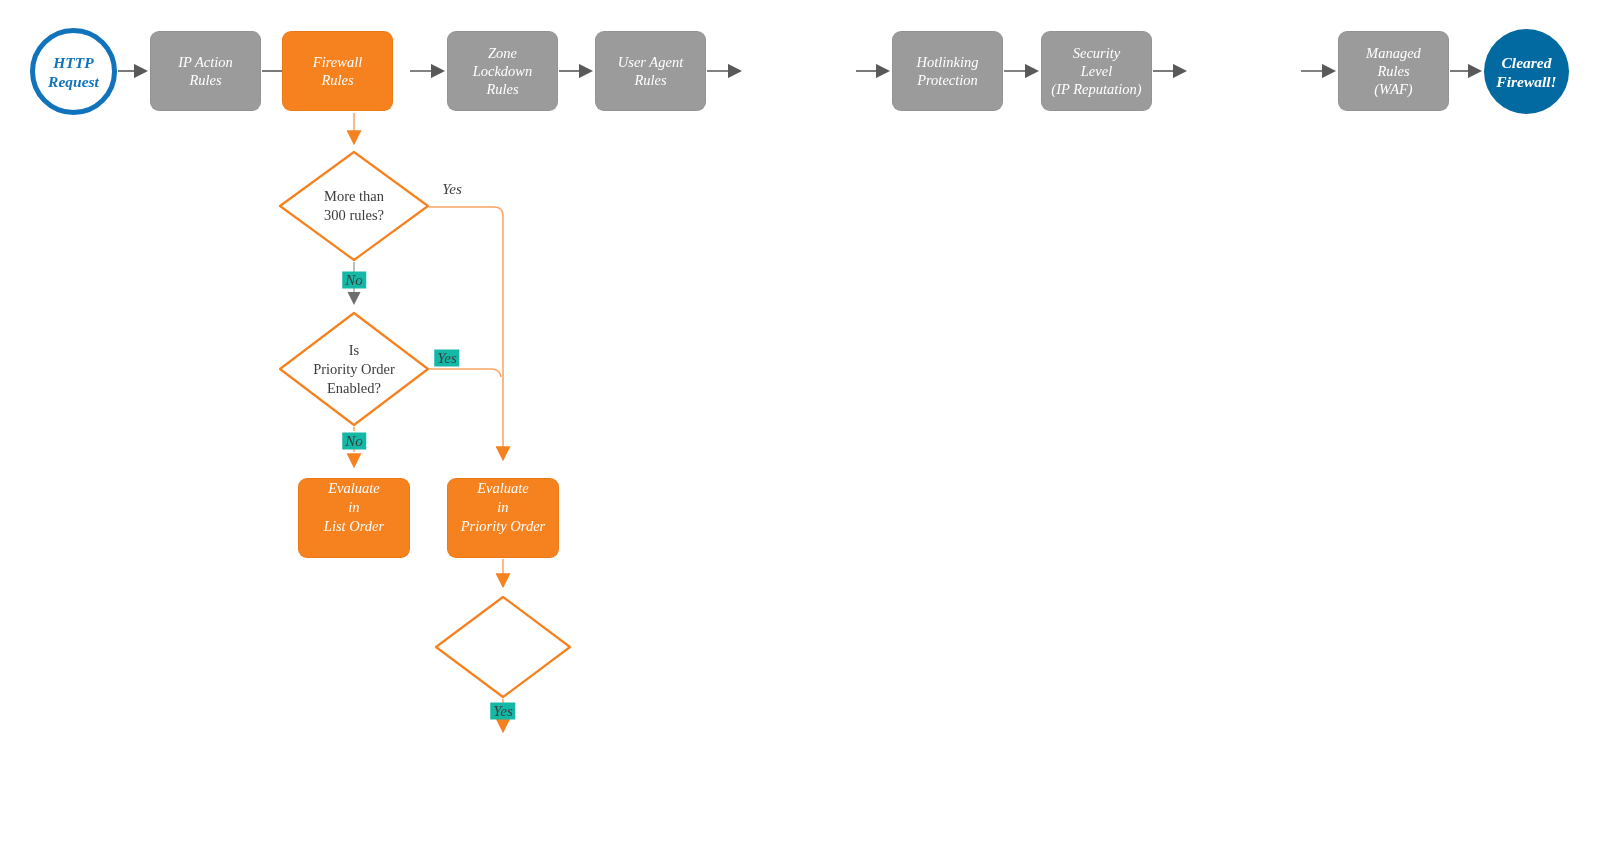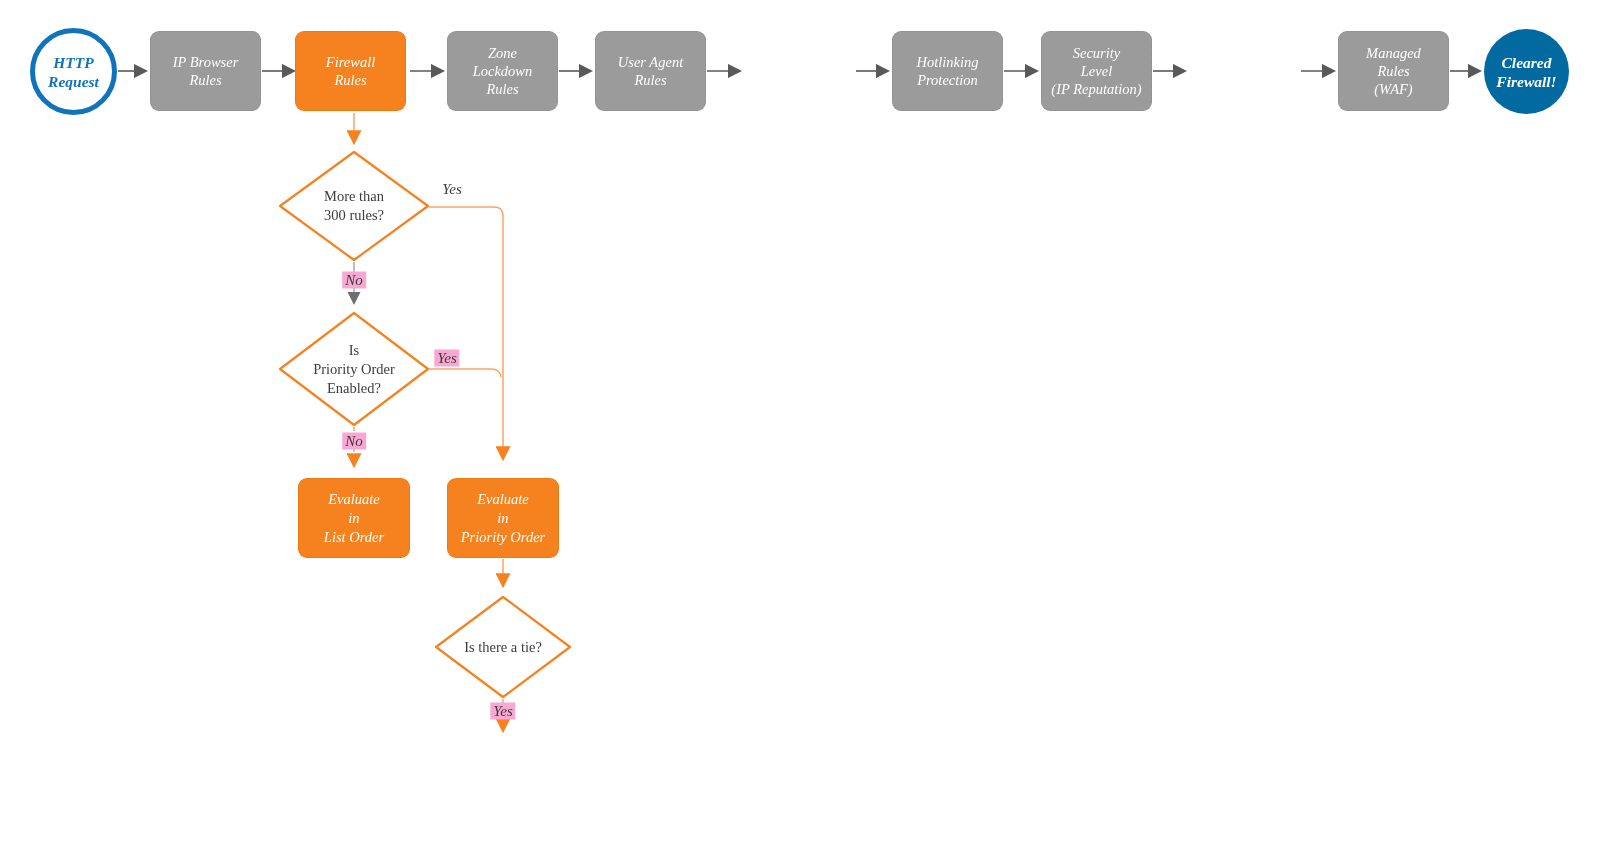--- a/index.html
+++ b/index.html
@@ -80,38 +80,38 @@
   }
   
   .abox {
     position: absolute;
     width: 112px;
     height: 80px;
     border-radius: 9px;
     background: #f6821f;
     border: 1px dotted #e0720c;
     display: flex;
-    align-items: center;
+    align-items: flex-start;
     justify-content: center;
     box-sizing: border-box;
   }
   .abox .node-label {
     font-style: italic;
     font-size: 14.5px;
     line-height: 19px;
     color: #ffffff;
   }
   
   .edge-label {
     position: absolute;
     transform: translate(-50%, -50%);
     font-style: italic;
     font-size: 15px;
     color: #3c3c3c;
-    background: #f9a8d4;
+    background: #14b8a6;
     padding: 0 3px;
   }
 </style>
 </head>
 <body>
 
 <div id="canvas">
 
   <svg id="connector-layer" viewBox="0 0 1600 858" xmlns="http://www.w3.org/2000/svg">
     <defs>
@@ -162,24 +162,24 @@
       <path d="M503 597 L570 647 L503 697 L436 647 Z"></path>
     </g>
   </svg>
 
   <div id="start-node" class="circle-node">
     <div class="node-label">HTTP
 Request</div>
   </div>
 
   <div class="pbox gray-box" style="left:150px">
-    <div class="node-label">IP Browser
-Rules</div>
-  </div>
-  <div class="pbox orange-box" style="left:295px">
+    <div class="node-label">IP Action
+Rules</div>
+  </div>
+  <div class="pbox orange-box" style="left:282px">
     <div class="node-label">Firewall
 Rules</div>
   </div>
   <div class="pbox gray-box" style="left:447px">
     <div class="node-label">Zone
 Lockdown
 Rules</div>
   </div>
   <div class="pbox gray-box" style="left:595px">
     <div class="node-label">User Agent
@@ -206,23 +206,20 @@
   </div>
 
   <div class="diamond-label" style="left:280px; top:152px; width:148px; height:108px">
     <div class="node-label">More than
 300 rules?</div>
   </div>
   <div class="diamond-label" style="left:280px; top:313px; width:148px; height:112px">
     <div class="node-label">Is
 Priority Order
 Enabled?</div>
-  </div>
-  <div class="diamond-label" style="left:436px; top:597px; width:134px; height:100px">
-    <div class="node-label">Is there a tie?</div>
   </div>
 
   <div class="abox" style="left:298px; top:478px">
     <div class="node-label">Evaluate
 in
 List Order</div>
   </div>
   <div class="abox" style="left:447px; top:478px">
     <div class="node-label">Evaluate
 in

